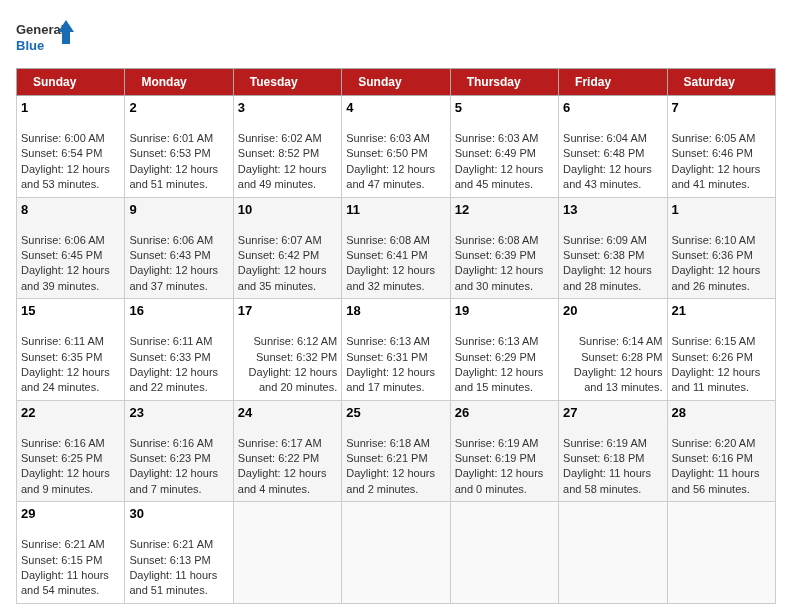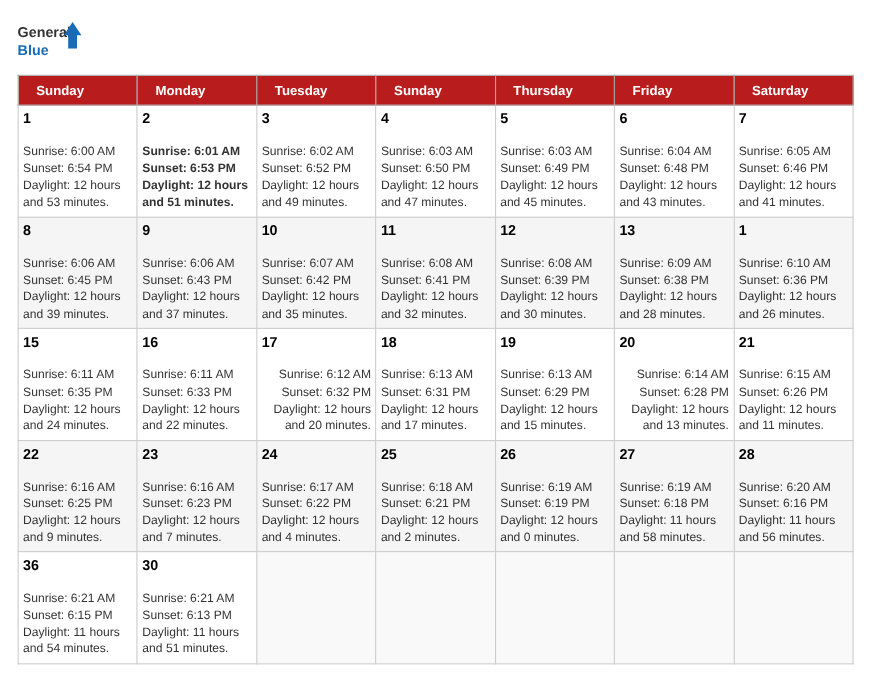--- a/index.html
+++ b/index.html
@@ -106,29 +106,29 @@
   <tr>
         <td>
           <span class="day-num">1</span>
           <div class="day-info" style="white-space: pre-line;">Sunrise: 6:00 AM
 Sunset: 6:54 PM
 Daylight: 12 hours
 and 53 minutes.</div>
         </td>
         <td>
           <span class="day-num">2</span>
-          <div class="day-info" style="white-space: pre-line; font-weight: bold;">Sunrise: 6:01 AM
+          <div class="day-info" style="white-space: pre-line;">Sunrise: 6:01 AM
 Sunset: 6:53 PM
 Daylight: 12 hours
 and 51 minutes.</div>
         </td>
         <td>
           <span class="day-num">3</span>
           <div class="day-info" style="white-space: pre-line;">Sunrise: 6:02 AM
-Sunset: 6:52 PM
+Sunset: 8:52 PM
 Daylight: 12 hours
 and 49 minutes.</div>
         </td>
         <td>
           <span class="day-num">4</span>
           <div class="day-info" style="white-space: pre-line;">Sunrise: 6:03 AM
 Sunset: 6:50 PM
 Daylight: 12 hours
 and 47 minutes.</div>
         </td>
@@ -302,21 +302,21 @@
         <td>
           <span class="day-num">28</span>
           <div class="day-info" style="white-space: pre-line;">Sunrise: 6:20 AM
 Sunset: 6:16 PM
 Daylight: 11 hours
 and 56 minutes.</div>
         </td>
       </tr>
       <tr>
         <td>
-          <span class="day-num">36</span>
+          <span class="day-num">29</span>
           <div class="day-info" style="white-space: pre-line;">Sunrise: 6:21 AM
 Sunset: 6:15 PM
 Daylight: 11 hours
 and 54 minutes.</div>
         </td>
         <td>
           <span class="day-num">30</span>
           <div class="day-info" style="white-space: pre-line;">Sunrise: 6:21 AM
 Sunset: 6:13 PM
 Daylight: 11 hours

